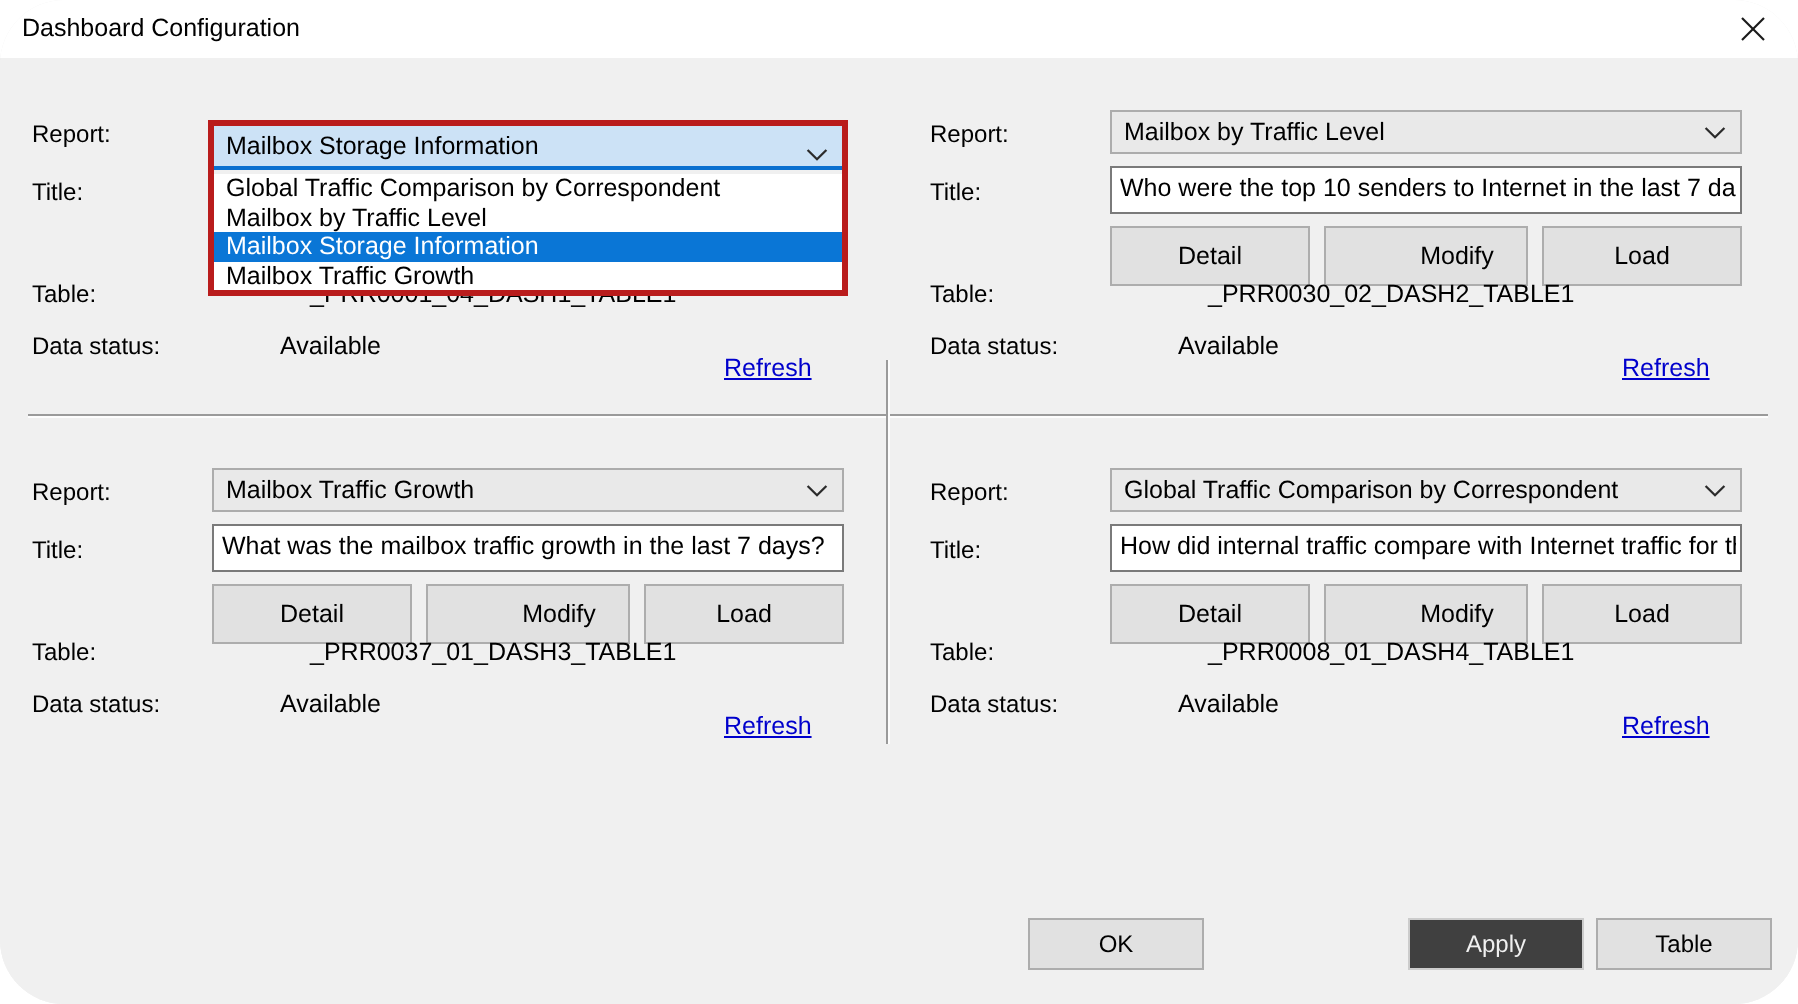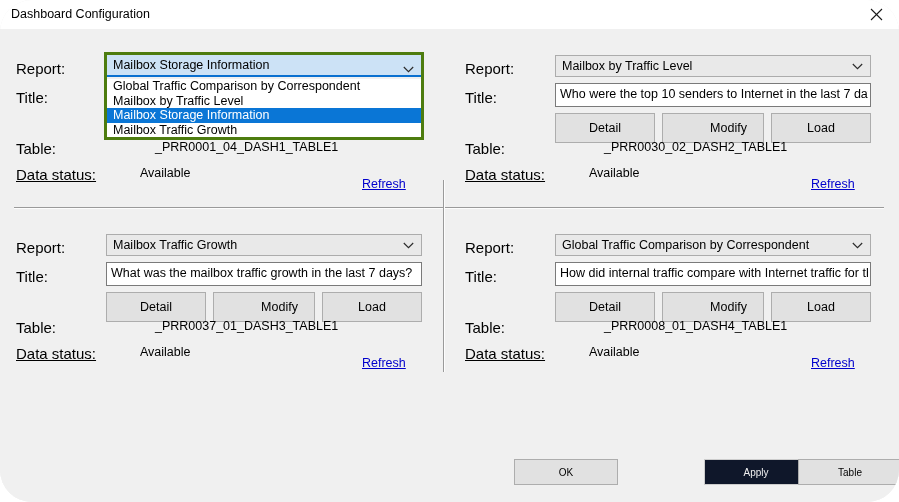--- a/index.html
+++ b/index.html
@@ -74,26 +74,26 @@
   .quad { position: absolute; }
   .q-tl { left: 0;   top: 0; }
   .q-tr { left: 449px; top: 0; }
   .q-bl { left: 0;   top: 179px; }
   .q-br { left: 449px; top: 179px; }
 
   .lbl {
     position: absolute;
     white-space: nowrap;
     color: #000000;
-    font-size: 15px;
+    font-size: 12px;
   }
   .lbl-report     { left: 16px; top: 31px; }
   .lbl-title      { left: 16px; top: 60px; }
   .lbl-table      { left: 16px; top: 111px; }
-  .lbl-status     { left: 16px; top: 137px; text-decoration: underline; }
+  .lbl-status     { left: 16px; top: 137px; }
 
   .value-table {
     position: absolute;
     left: 107px; top: 111px;
     white-space: nowrap;
     margin-left: 48px;
   }
   .value-status {
     position: absolute;
     left: 140px; top: 137px;
@@ -169,23 +169,23 @@
     cursor: default;
     font-family: "Liberation Sans", sans-serif;
   }
   .btn-detail { left: 106px;  width: 100px; }
   .btn-modify { left: 213px;  width: 102px; padding-left: 31px; }
   .btn-load   { left: 322px;  width: 100px; }
 
   
   .dd-wrap {
     position: absolute;
-    left: 104px; top: 23px;
+    left: 104px; top: 31px;
     width: 320px; height: 88px;
-    border: 3px solid #4d7c0f;
+    border: 3px solid #b91c1c;
     box-sizing: border-box;
     z-index: 40;
   }
   .dd-selected-box {
     position: absolute;
     left: 0; top: 0;
     width: 314px; height: 22px;
     background: #cce2f6;
     border-bottom: 2px solid #0a70d0;
     box-sizing: border-box;
@@ -220,35 +220,35 @@
   }
   .dd-item.sel {
     background: #0a76d6;
     color: #ffffff;
   }
 
   
   .footer-btn {
     position: absolute;
     top: 430px;
-    width: 104px;
+    width: 88px;
     height: 26px;
     background: #e1e1e1;
     border: 1px solid #adadad;
     box-sizing: border-box;
     display: flex;
     align-items: center;
     justify-content: center;
-    font-size: 10px;
+    font-size: 12px;
     color: #000;
     cursor: default;
   }
   .fb-ok     { left: 514px; }
   .fb-cancel { left: 609px; }
-  .fb-apply  { left: 704px; background: #0f172a; border-color: #cccccc; color: #f0f0f0; }
+  .fb-apply  { left: 704px; background: #404040; border-color: #cccccc; color: #f0f0f0; }
   .fb-help   { left: 798px; }
 </style>
 </head>
 <body>
 
 <div id="app">
 
   <div class="titlebar">
     <div class="titlebar-text">Dashboard Configuration</div>
     <div class="close-btn">

